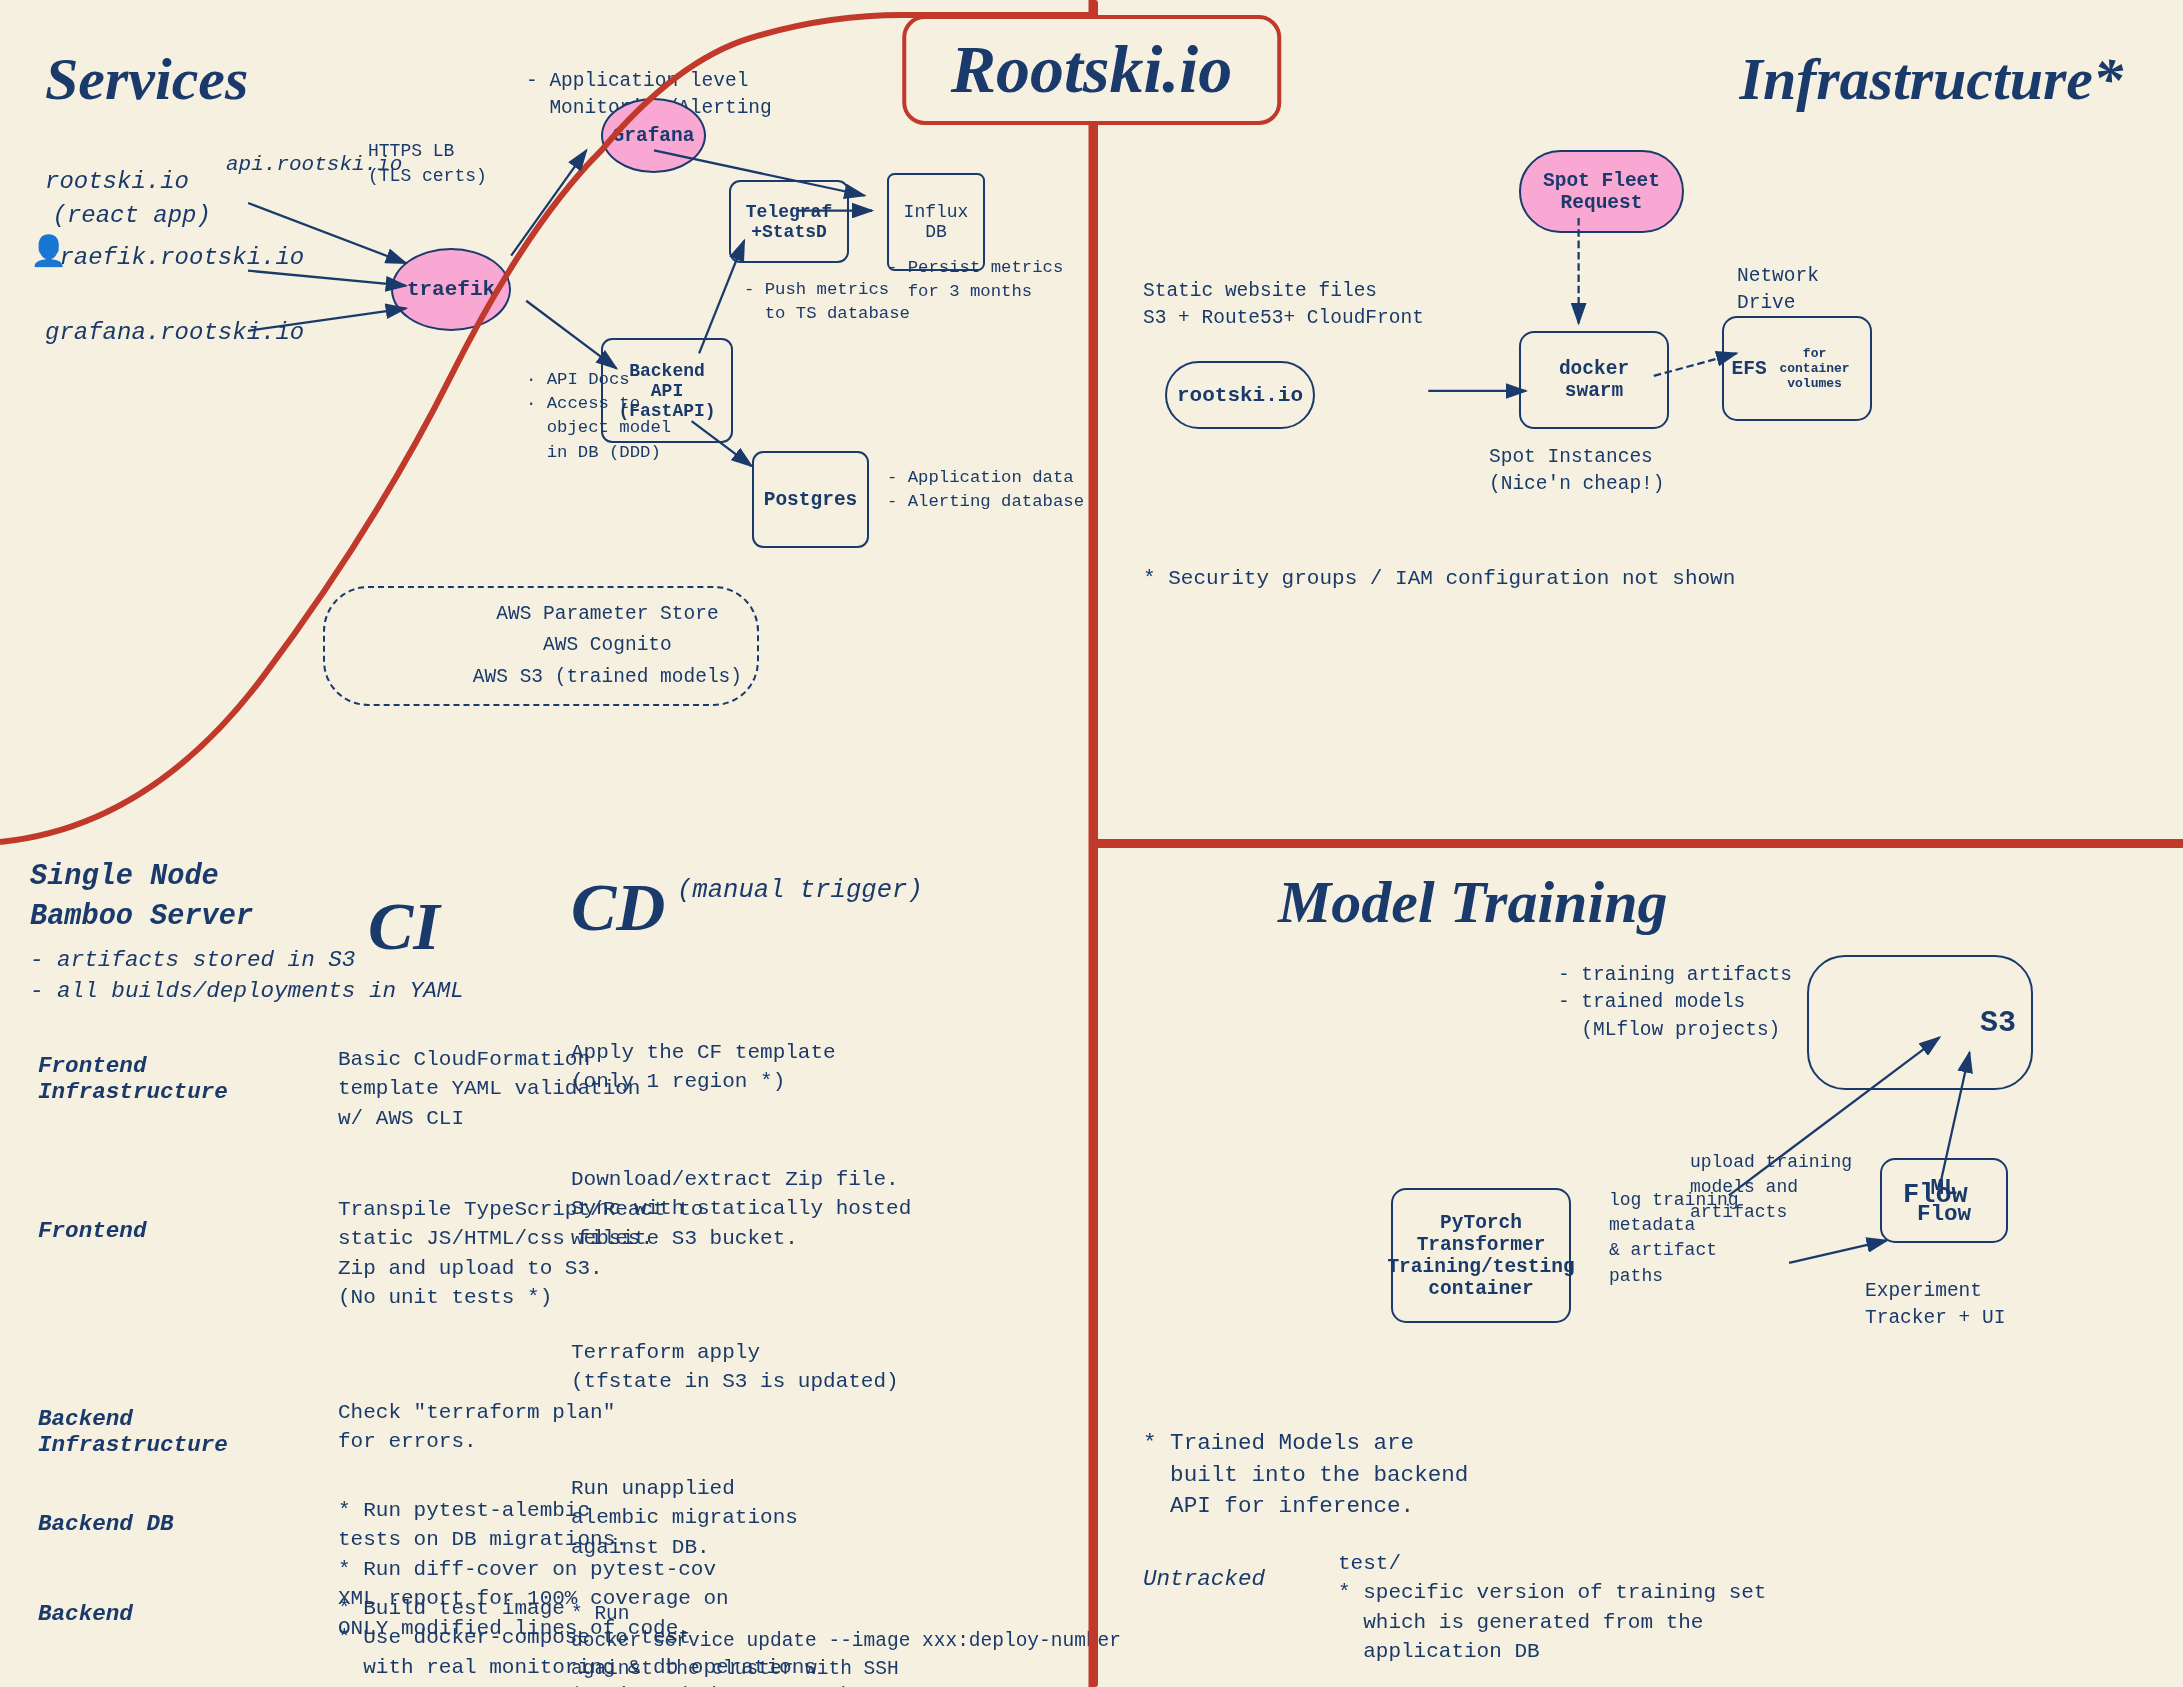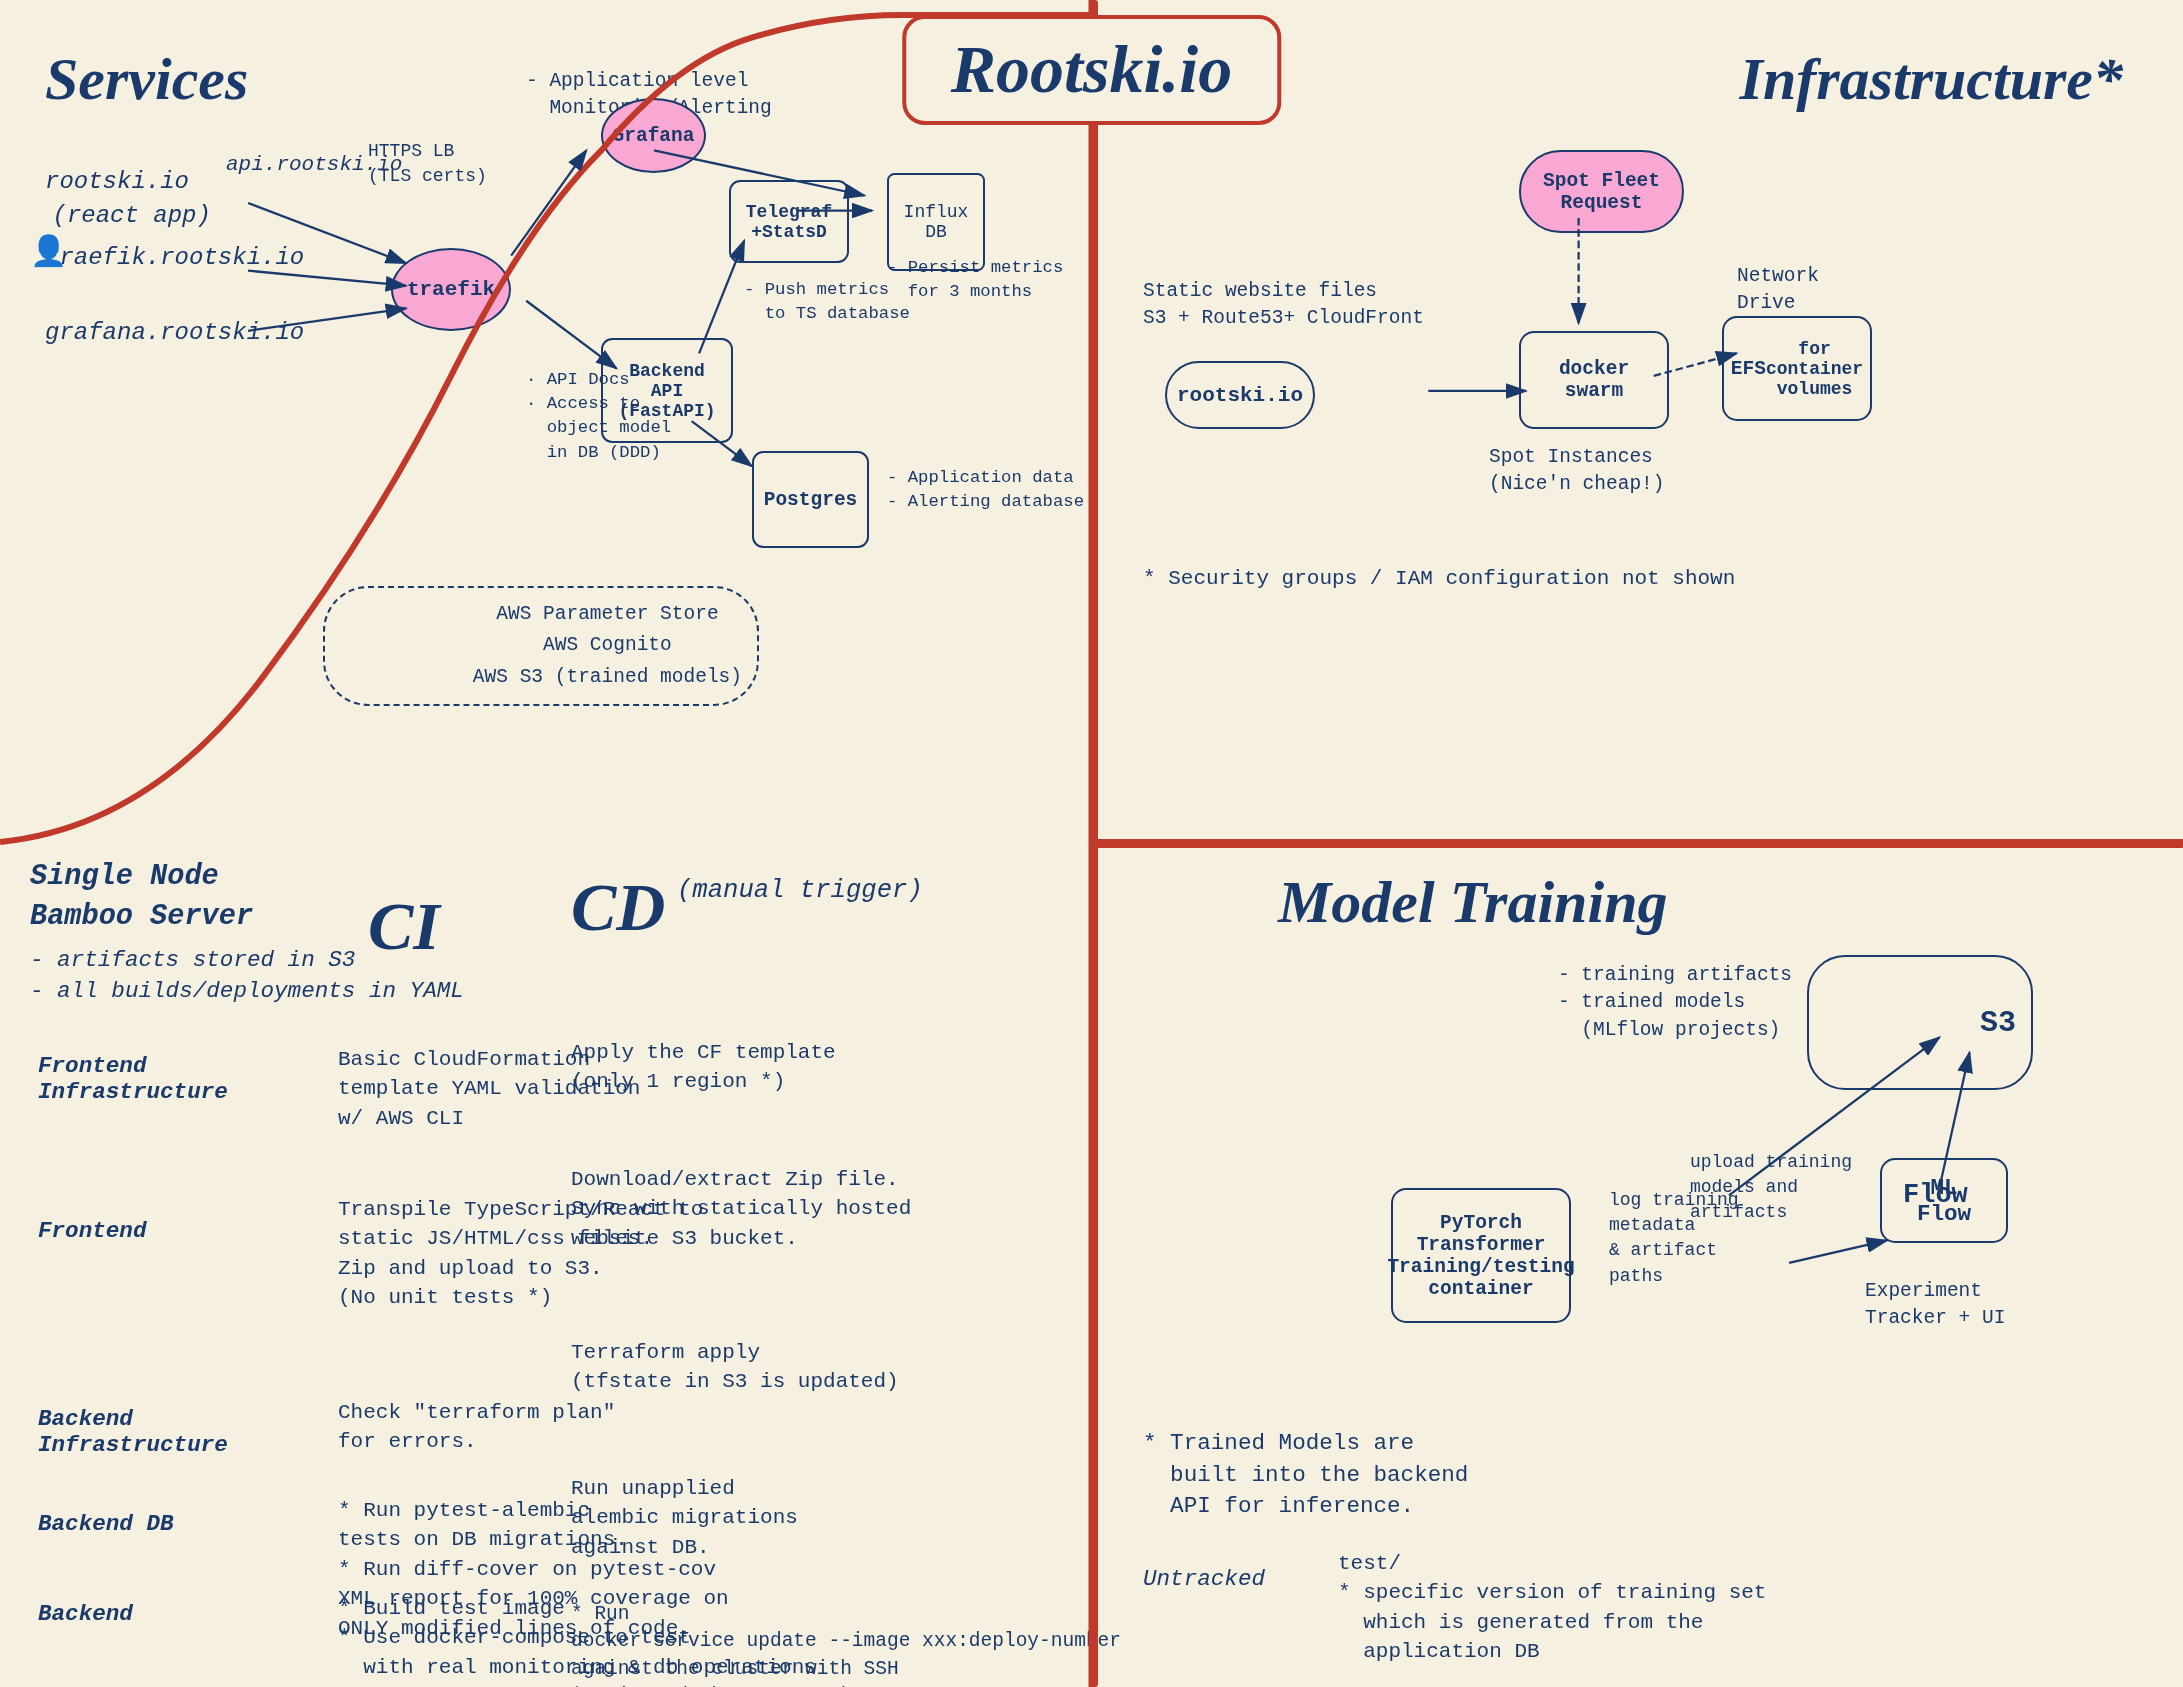--- a/index.html
+++ b/index.html
@@ -308,21 +308,21 @@
 
   <div class="shape-circle" style="top:150px; left:1519px; width:165px; height:83px; border-radius:45px; font-size:19.5px;">
     Spot Fleet<br>Request
   </div>
 
   <div class="hw-text" style="top:263px; left:1737px; font-size:19.5px;">
     Network<br>Drive
   </div>
 
   <div class="shape-box" style="top:316px; left:1722px; width:150px; height:105px; font-size:19.5px; border-radius:15px;">
-    EFS<br><span style="font-size:18px;">for container<br>volumes</span>
+    EFS<br><span style="font-size:13px;">for container<br>volumes</span>
   </div>
 
   <div class="hw-text" style="top:564px; left:1143px; font-size:21px;">* Security groups / IAM configuration not shown</div>
 
   <div style="position:absolute; top:857px; left:30px; color:#1a3a6b; font-family:'Courier New',monospace; font-size:28.6px; font-style:italic; font-weight:bold; line-height:1.4;">
     <div>Single Node</div>
     <div>Bamboo Server</div>
     <div style="font-size:22.6px; font-weight:normal; margin-top:7.5px;">- artifacts stored in S3</div>
     <div style="font-size:22.6px; font-weight:normal;">- all builds/deployments in YAML</div>
   </div>

